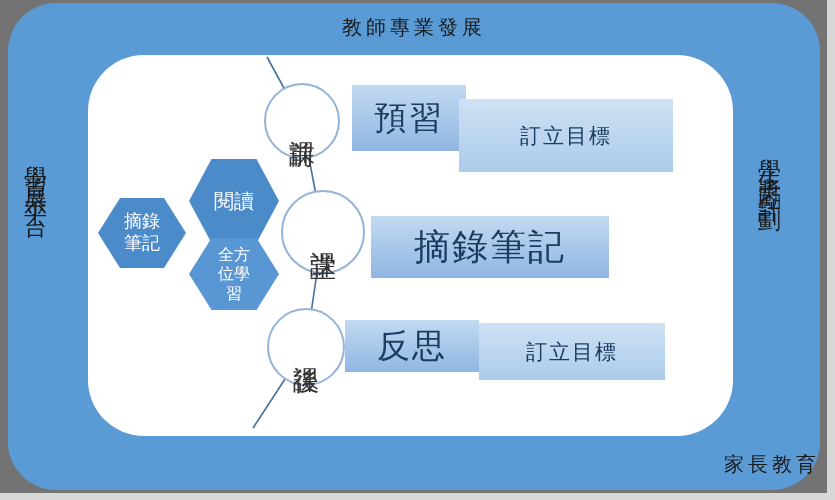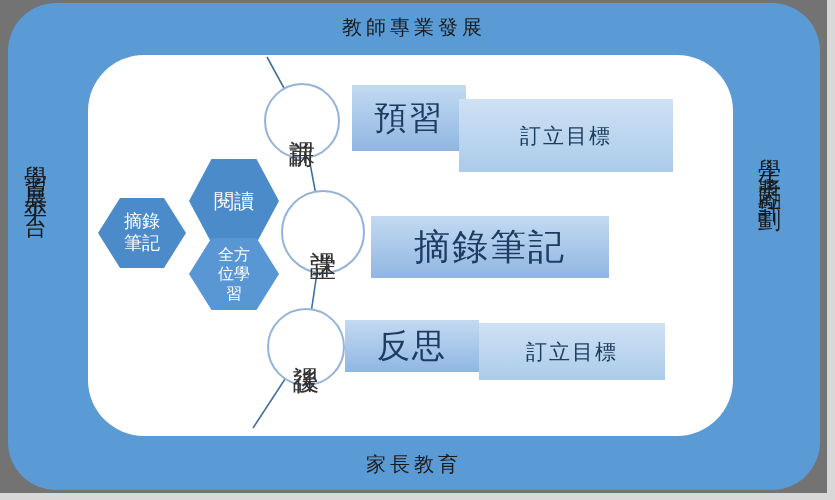--- a/index.html
+++ b/index.html
@@ -8,21 +8,21 @@
 
   .canvas   { position:relative; width:835px; height:500px; background:#d8d8d8; overflow:hidden; }
   .slide    { position:absolute; left:0; top:0; width:827px; height:493px; background:#737373;font-family:Liberation Serif, serif; }
   .frame    { position:absolute; left:8px; top:3px; width:812px; height:487px;
               background:#5B9BD5; border-radius:48px; }
   .inner    { position:absolute; left:88px; top:55px; width:645px; height:381px;
               background:#ffffff; border-radius:56px; }
 
   .edge-label { position:absolute; color:#1a1a1a; }
   .label-top    { left:8px; width:812px; top:14px;  text-align:center; font-size:20px; letter-spacing:4px; }
-  .label-bottom { left:8px; width:812px; top:451px; text-align:center; font-size:20px; letter-spacing:4px; }
+  .label-bottom { left:8px; width:812px; top:451px; text-align:right; font-size:20px; letter-spacing:4px; }
   .label-left   { left:20px;  top:147px; writing-mode:vertical-rl; font-size:23px; letter-spacing:10px; }
   .label-right  { left:754px; top:140px; writing-mode:vertical-rl; font-size:23px; letter-spacing:10px; }
 
   .flow-line { position:absolute; left:0; top:0; width:835px; height:500px; pointer-events:none; }
 
   .hex { position:absolute; display:flex; align-items:center; justify-content:center;
          text-align:center; color:#ffffff;
          clip-path:polygon(25% 0%,75% 0%,100% 50%,75% 100%,25% 100%,0% 50%);
          background:#4C8BC9; }
   .hex .txt { width:46px; line-height:1.2; }

